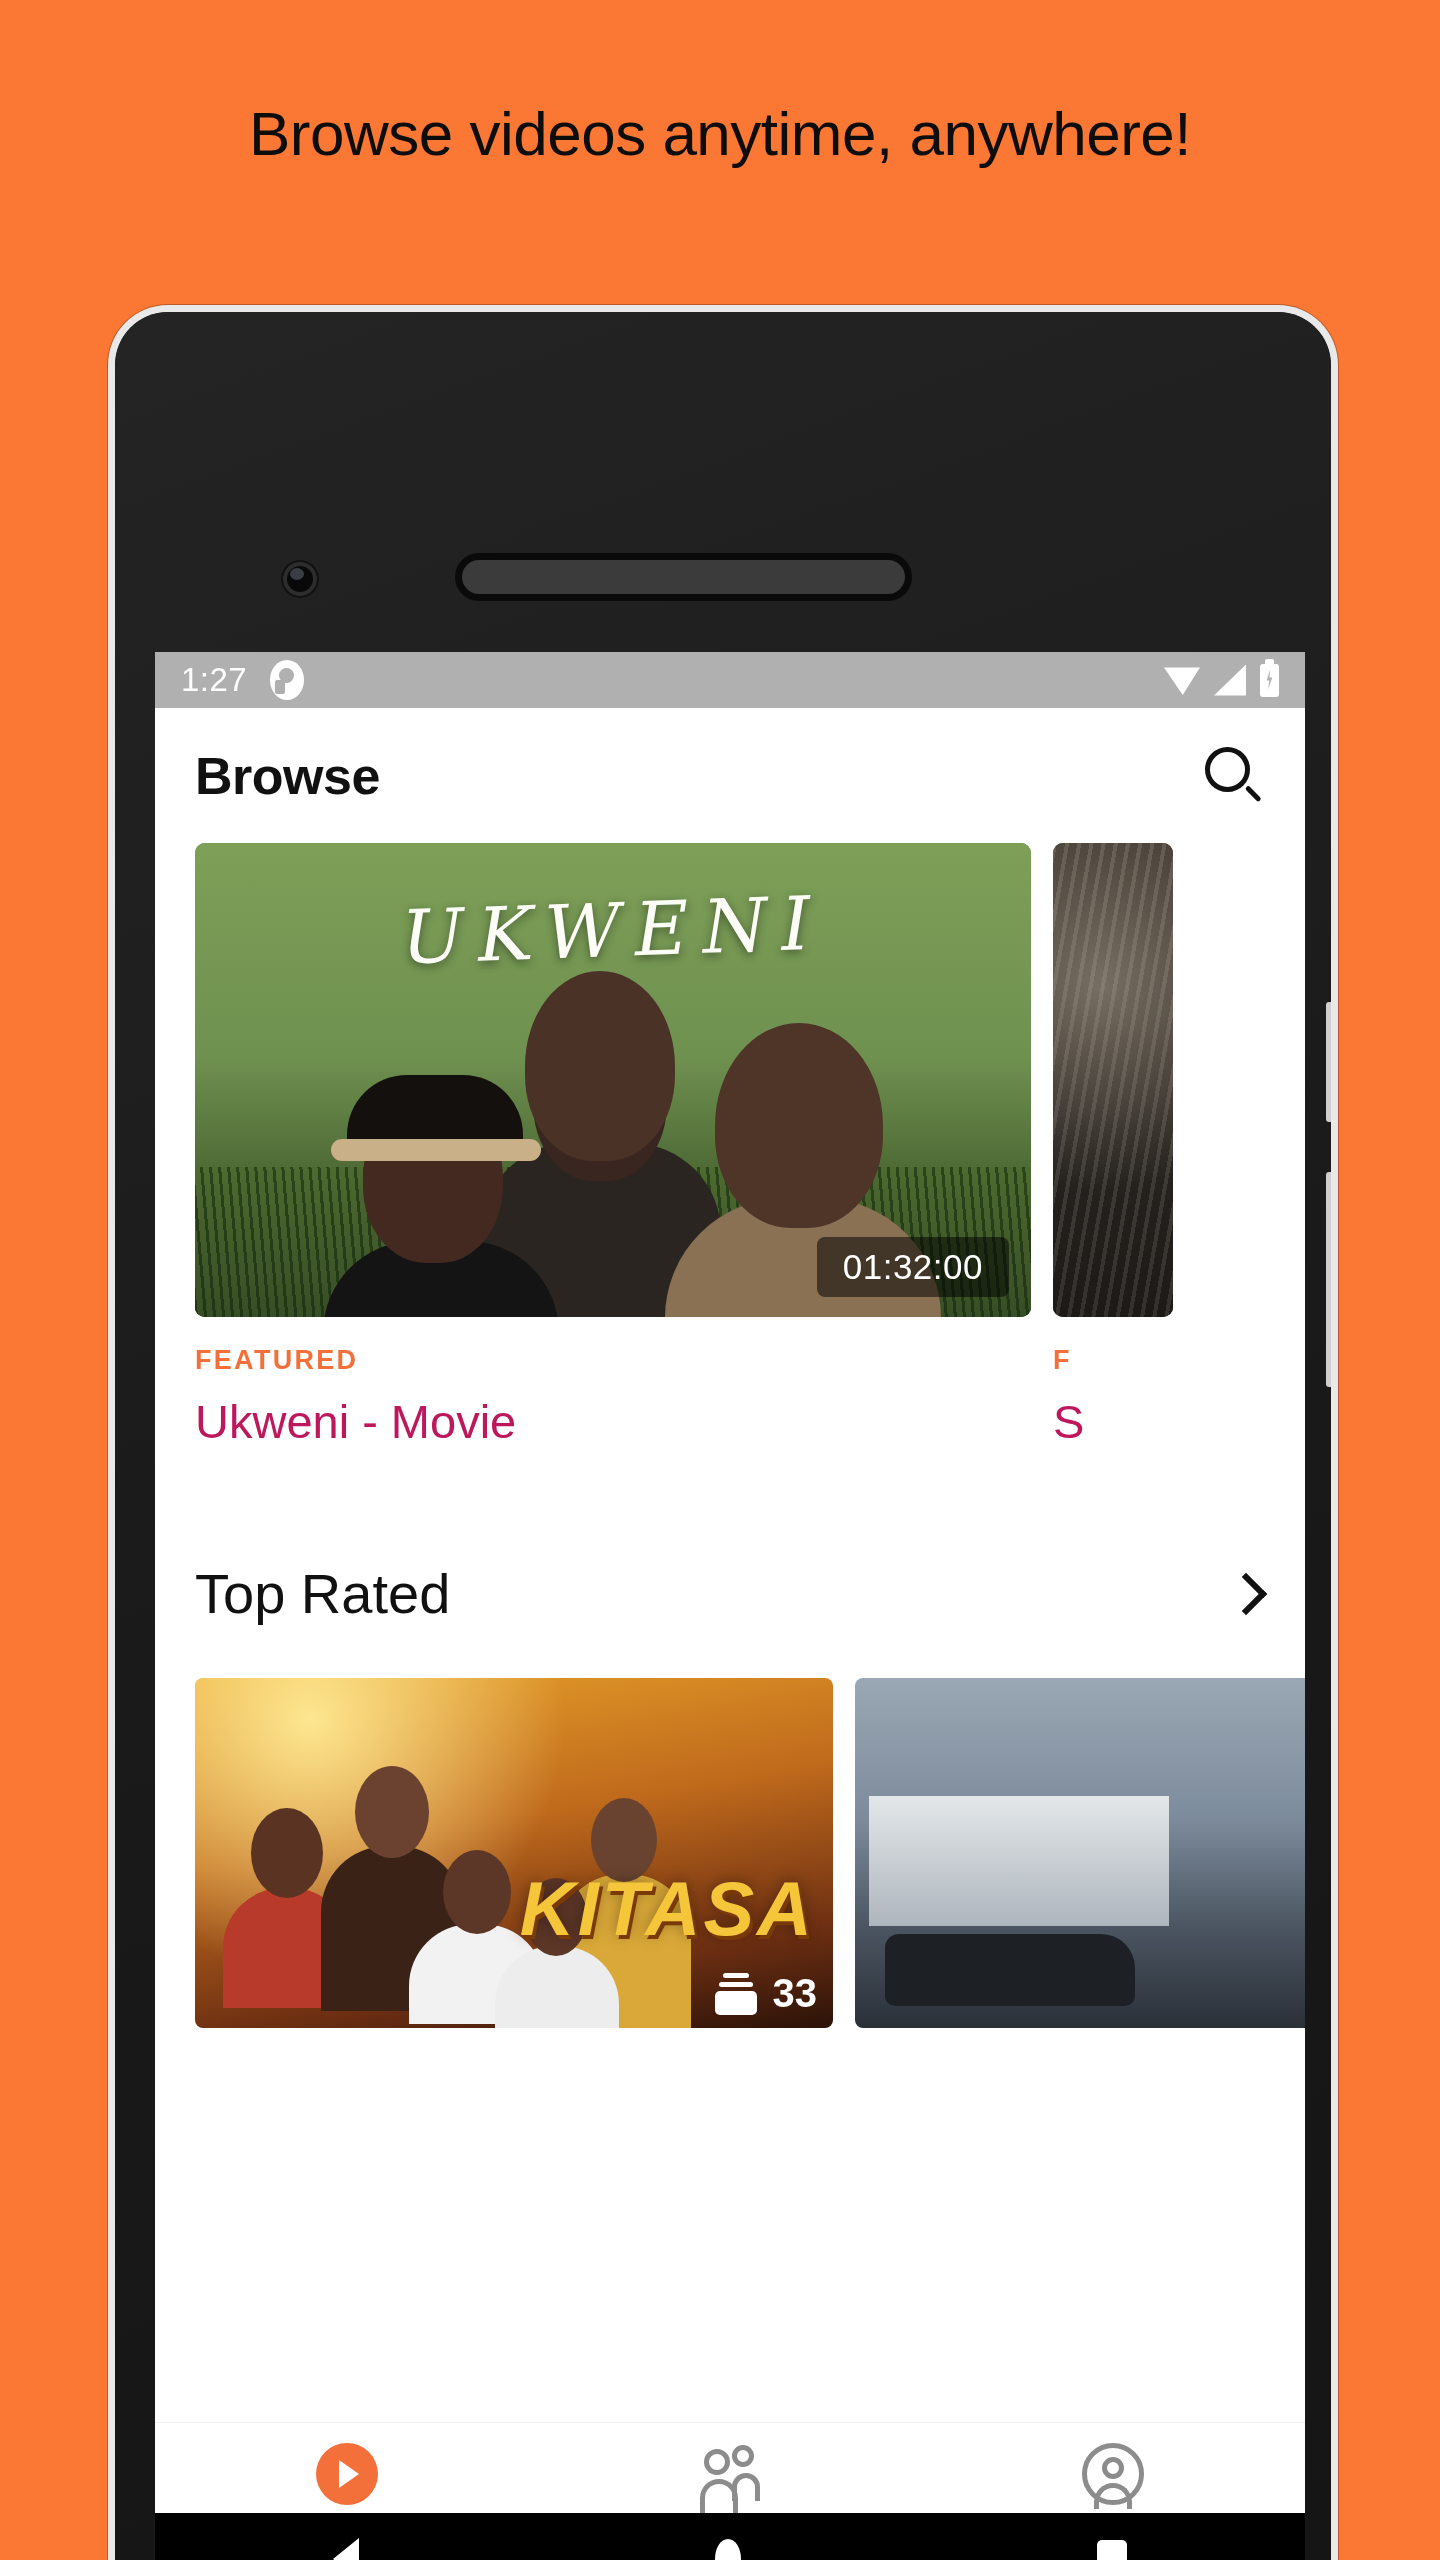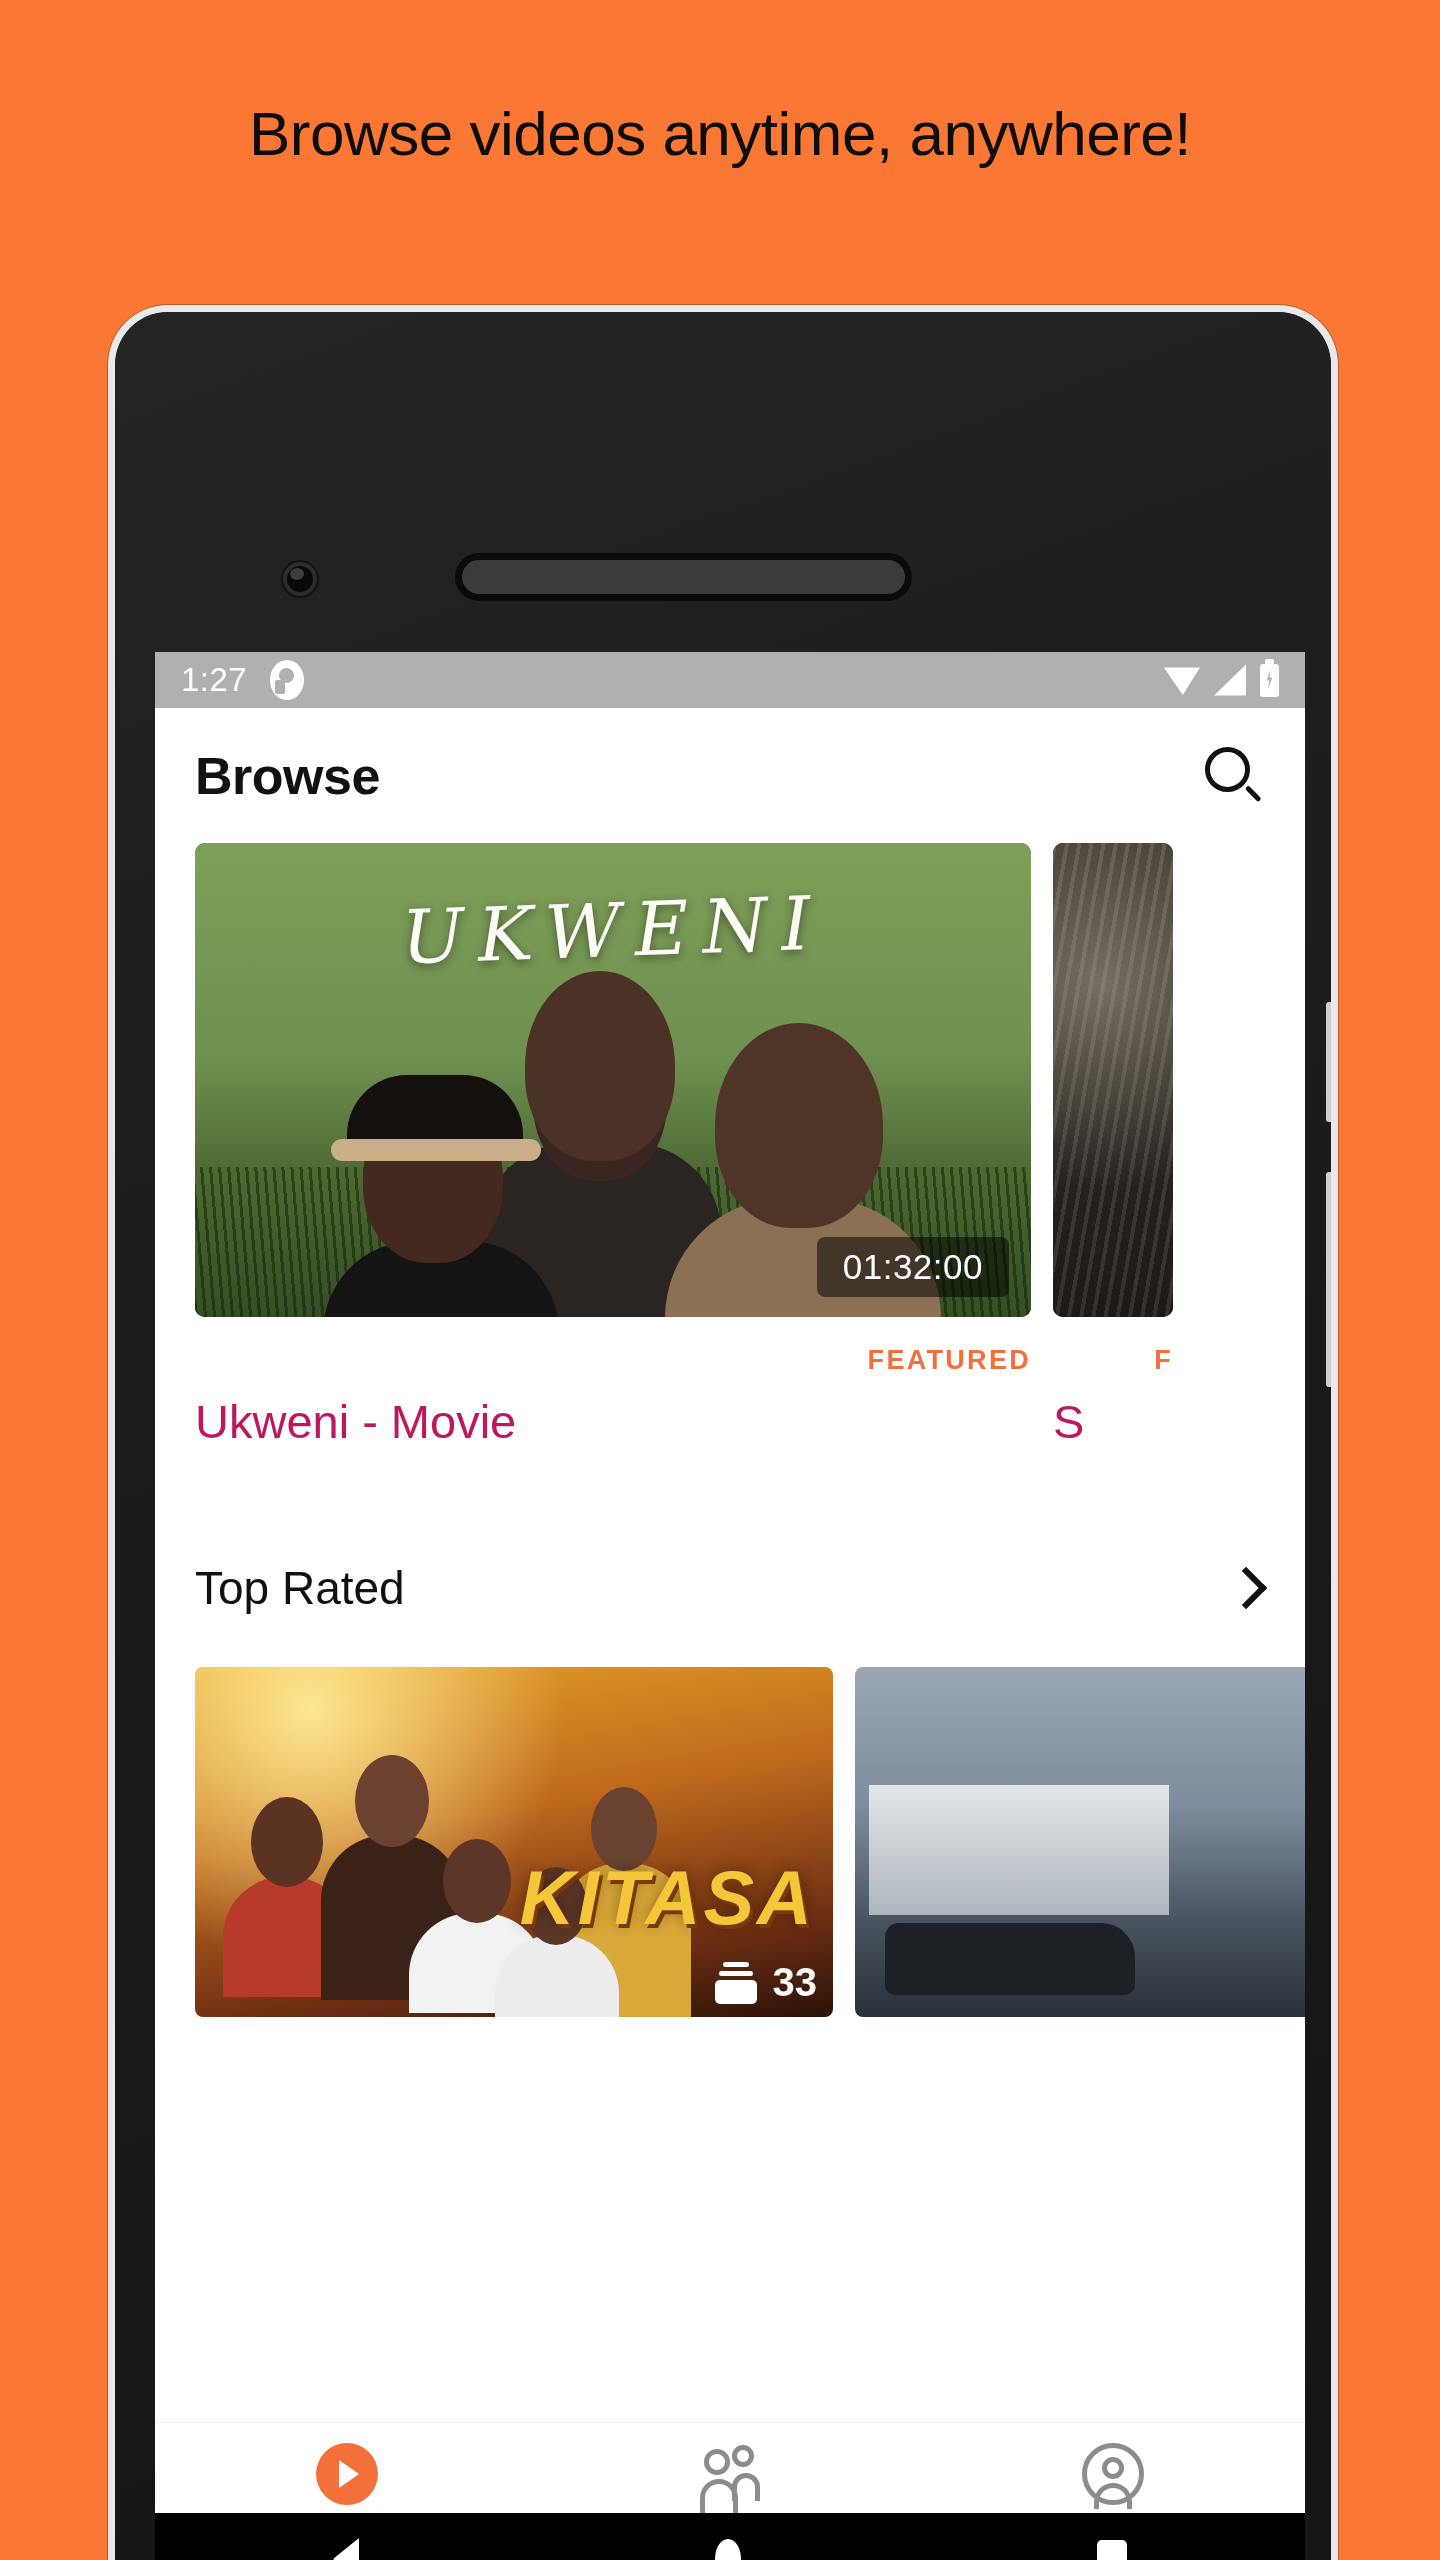--- a/index.html
+++ b/index.html
@@ -195,21 +195,20 @@
     background:rgba(0,0,0,.52);
     color:#fff; font-size:35px; font-weight:400;
     padding:10px 26px; border-radius:8px;
     letter-spacing:0.5px;
   }
   .tag{
     margin-top:28px;
     font-size:27px; font-weight:700;
     letter-spacing:2.3px;
     color:#f4703a;
-    text-align:right;
   }
   .card-title{
     margin-top:18px;
     font-size:47px; font-weight:400; color:#be185d;
     white-space:nowrap;
   }
 
   
   .peek .thumb{ background:linear-gradient(180deg,#3a3632 0%,#1e1c1a 100%); }
   .peek-art{
@@ -219,21 +218,21 @@
       repeating-linear-gradient(100deg, rgba(255,255,255,.08) 0 4px, rgba(0,0,0,.18) 4px 12px),
       linear-gradient(180deg,#494037 0%,#221f1c 100%);
   }
 
   
   .section-head{
     margin-top:112px;
     padding:0 44px 0 40px;
     display:flex; align-items:center; justify-content:space-between;
   }
-  .section-title{ font-size:46px; font-weight:400; color:#111; }
+  .section-title{ font-size:56px; font-weight:400; color:#111; }
   .chev{
     width:30px; height:30px;
     border-right:6px solid #111; border-top:6px solid #111;
     transform:rotate(45deg);
     cursor:pointer;
   }
 
   
   .toprated-row{
     margin-top:52px;

